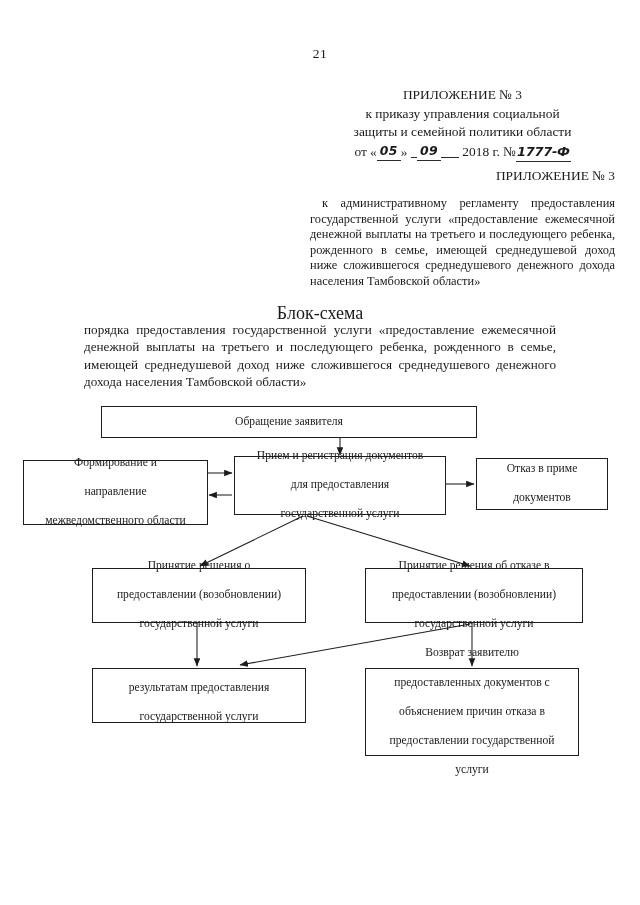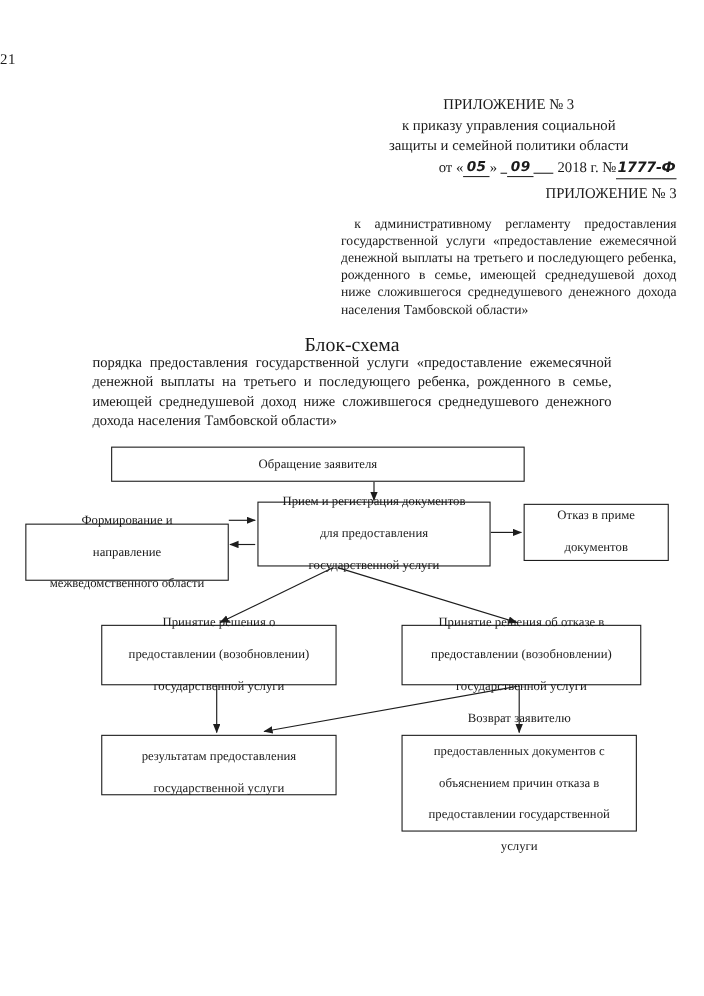--- a/index.html
+++ b/index.html
@@ -18,20 +18,21 @@
     background: #ffffff;
     overflow: hidden;
   }
 
   
   .page-number {
     position: absolute;
     top: 46px;
     left: 0;
     width: 640px;
+    text-align: center;
     font-size: 13.5px;
     letter-spacing: 0.5px;
   }
 
   .appendix-block {
     position: absolute;
     top: 86px;
     left: 310px;
     width: 305px;
     text-align: center;
@@ -40,21 +41,21 @@
   }
   .appendix-title {
     text-align: center;
     white-space: nowrap;
   }
   .appendix-line {
     text-align: center;
     white-space: nowrap;
   }
   .date-line {
-    text-align: right;
+    text-align: center;
     white-space: nowrap;
     margin-top: 1px;
   }
   .handwrite {
     font-family: "DejaVu Sans", sans-serif;
     font-weight: bold;
     font-style: italic;
     font-size: 12.4px;
     letter-spacing: 0.4px;
     border-bottom: 1px solid #2a2a2a;
@@ -189,21 +190,21 @@
       <line x1="472" y1="623" x2="472" y2="666"></line>
 
       <line x1="470" y1="624" x2="240" y2="665"></line>
     </g>
   </svg>
 
   <div class="node" style="left:101px; top:406px; width:376px; height:32px;">
     <span>Обращение заявителя</span>
   </div>
 
-  <div class="node" style="left:23px; top:476px; width:185px; height:52px;">
+  <div class="node" style="left:23px; top:460px; width:185px; height:65px;">
     <span>
       <span>Формирование и</span><br>
       <span>направление</span><br>
       <span>межведомственного области</span>
     </span>
   </div>
 
   <div class="node" style="left:234px; top:456px; width:212px; height:59px;">
     <span>
       <span>Прием и регистрация документов</span><br>

